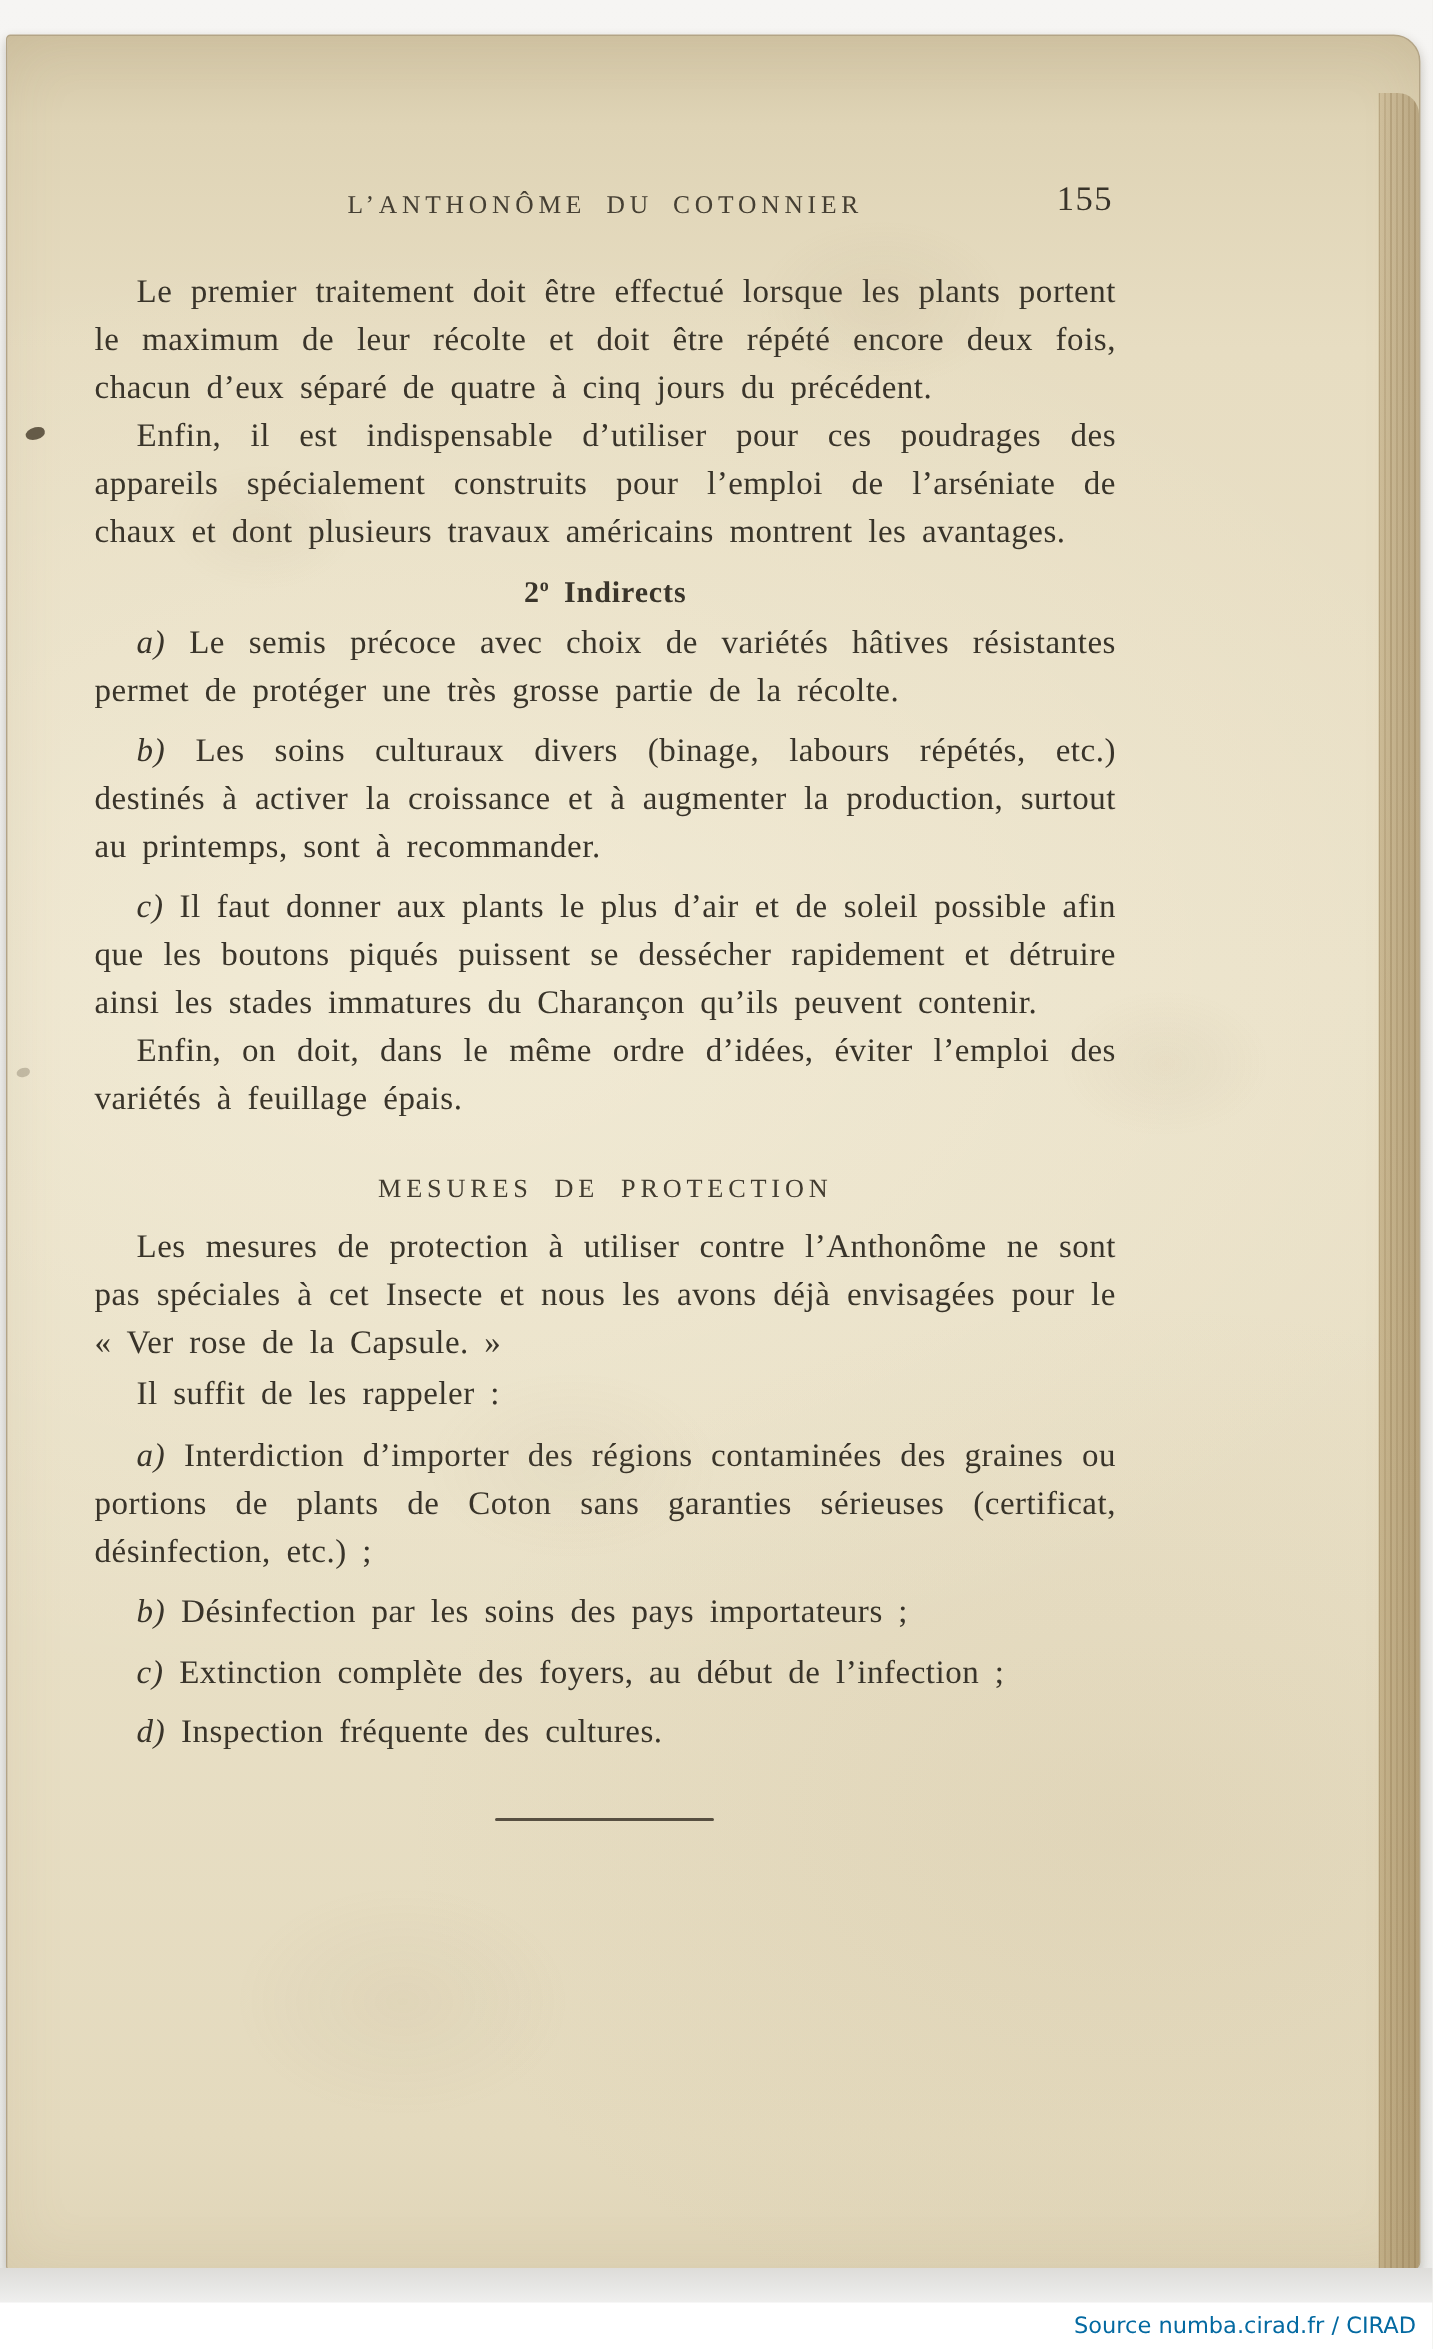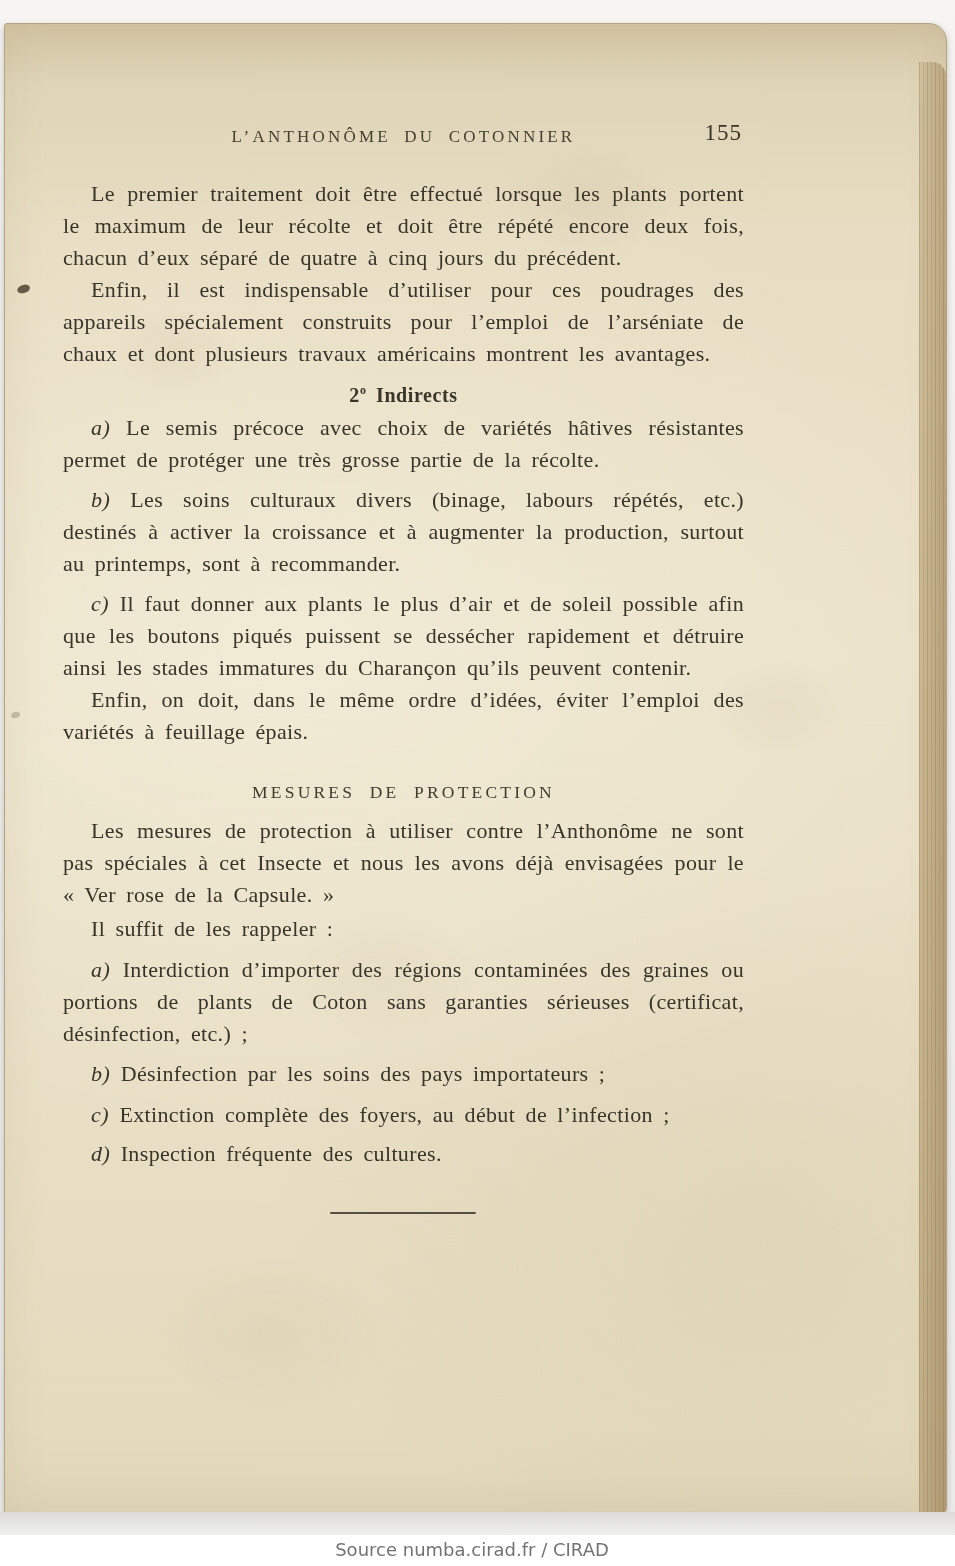--- a/index.html
+++ b/index.html
@@ -112,22 +112,22 @@
 
   
   .shadow-strip {
     position: absolute; left: 0; right: 0; top: 1512px; height: 23px;
     background: linear-gradient(180deg, #dddcd9, #efefee);
   }
   .source-bar {
     position: absolute; left: 0; right: 0; bottom: 0; height: 31px;
     background: #ffffff;
     font-family: "DejaVu Sans", "Liberation Sans", sans-serif;
-    font-size: 18px; color: #737373;
-    text-align: center; line-height: 30px;
+    font-size: 15px; color: #0369a1;
+    text-align: right; line-height: 30px;
     padding-right: 11px; box-sizing: border-box;
   }
 </style>
 </head>
 <body>
 
 <div class="backdrop"></div>
 
 <div class="paper">
   <div class="page-edge"></div>

